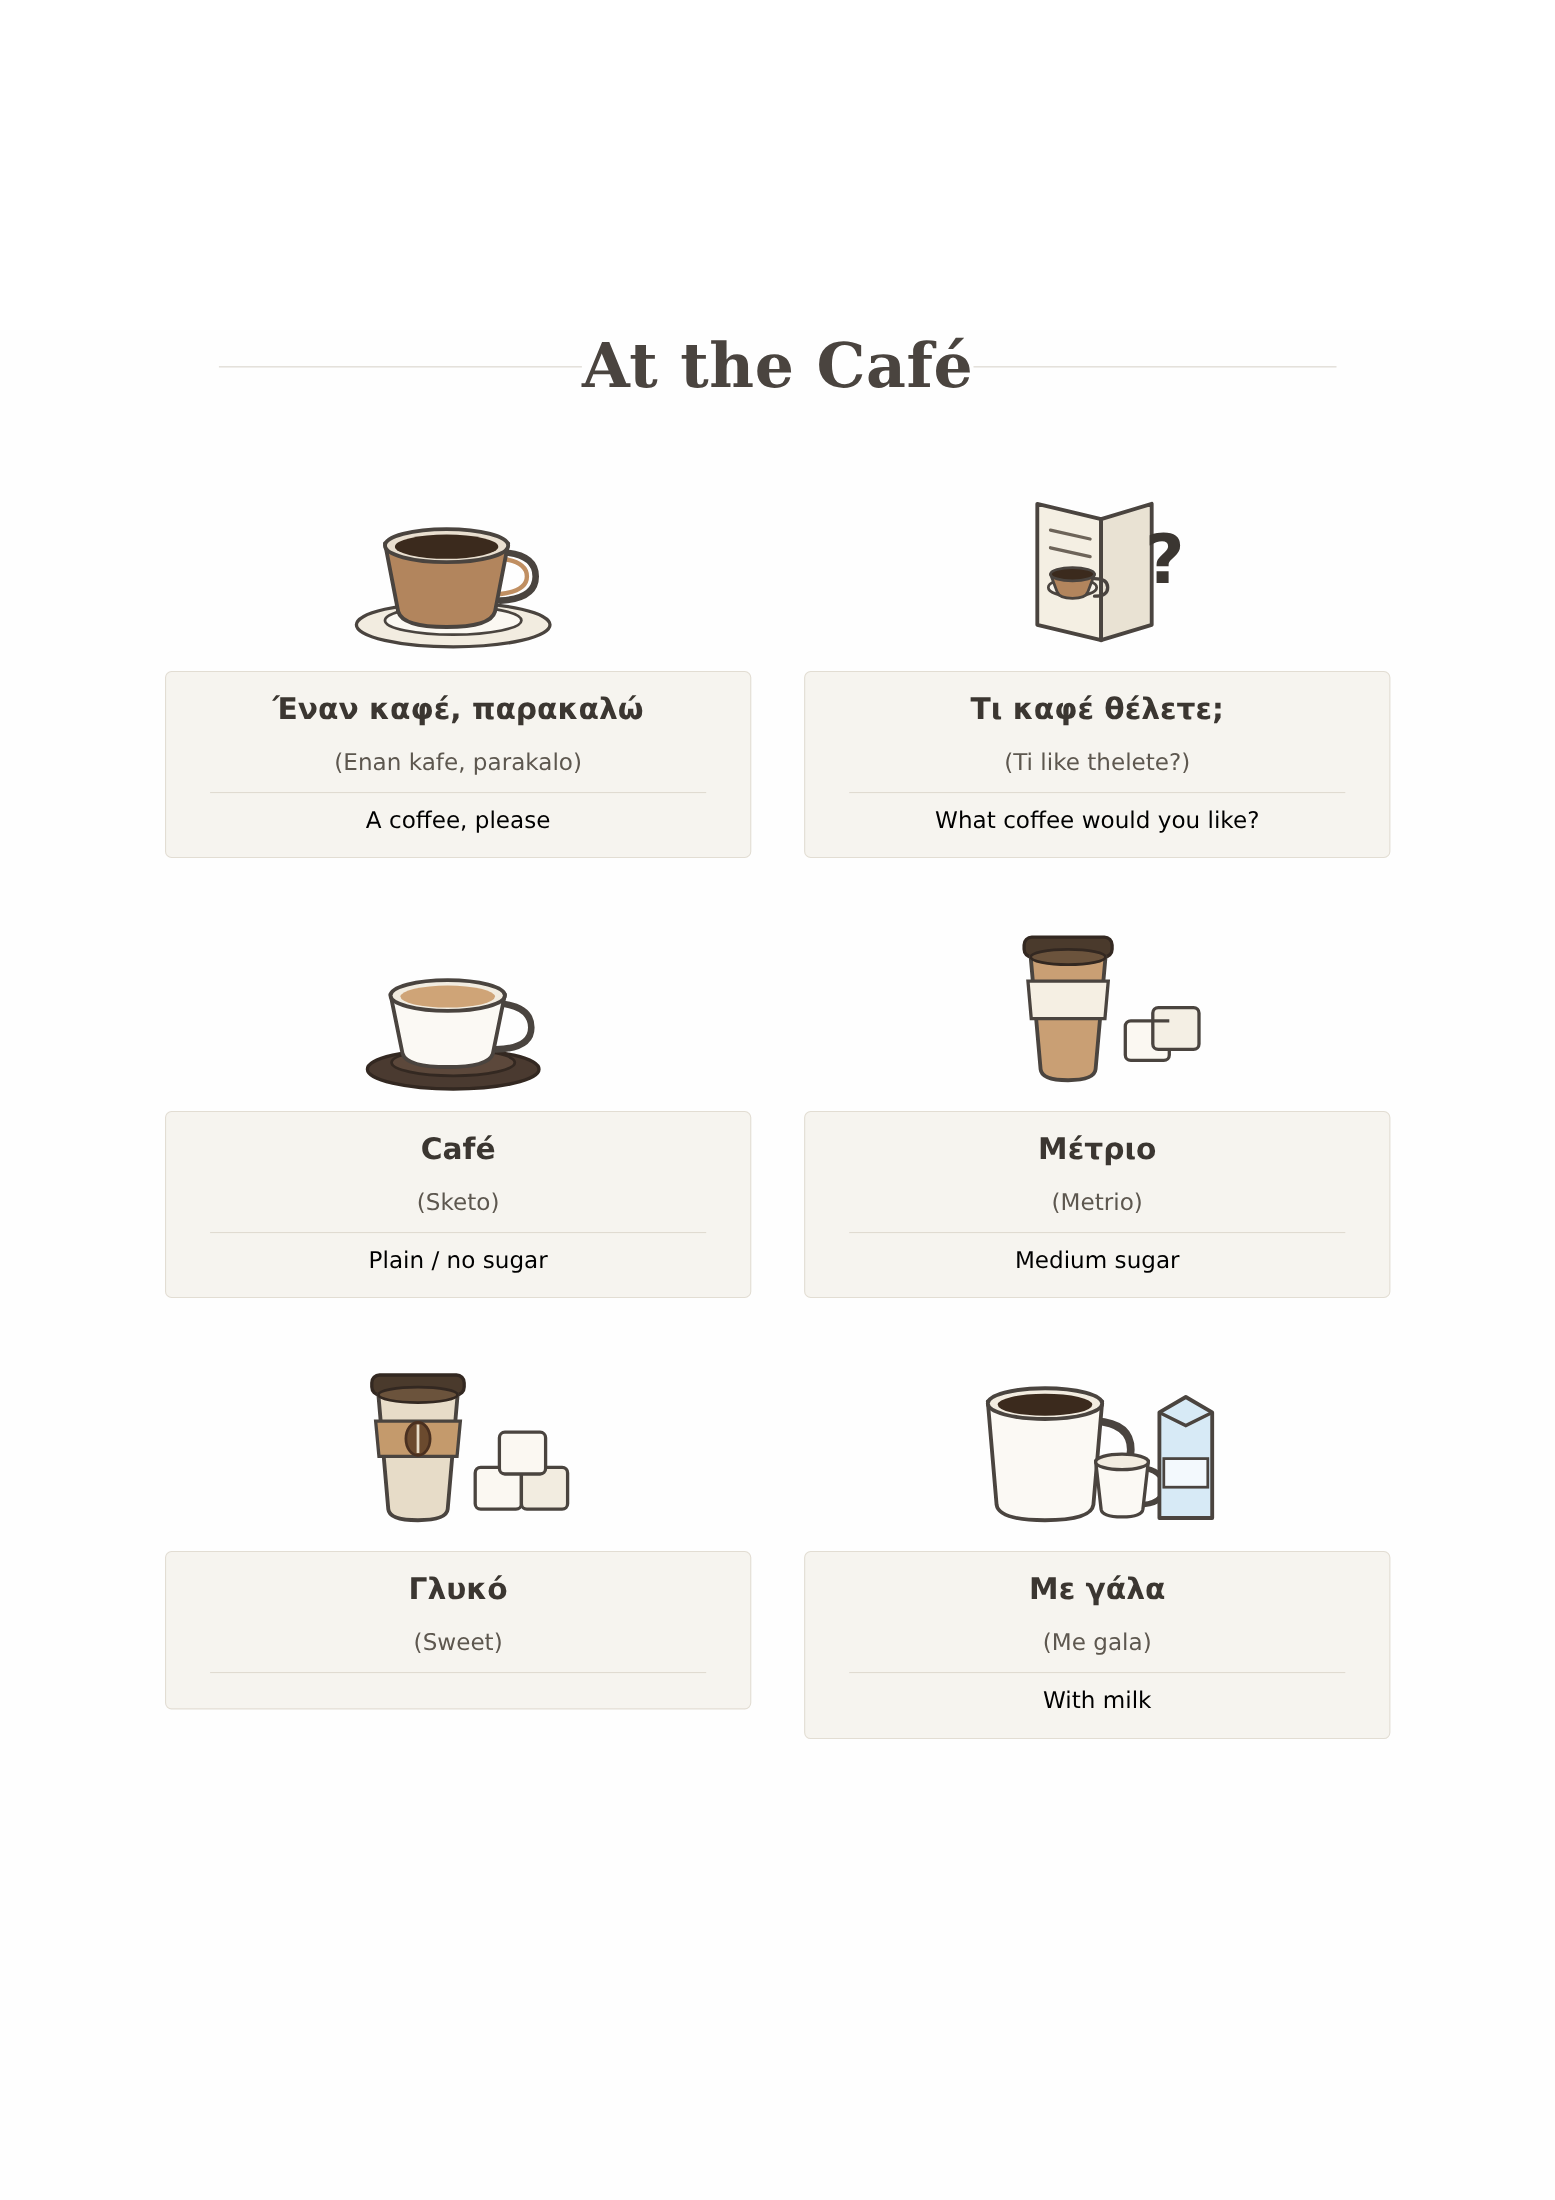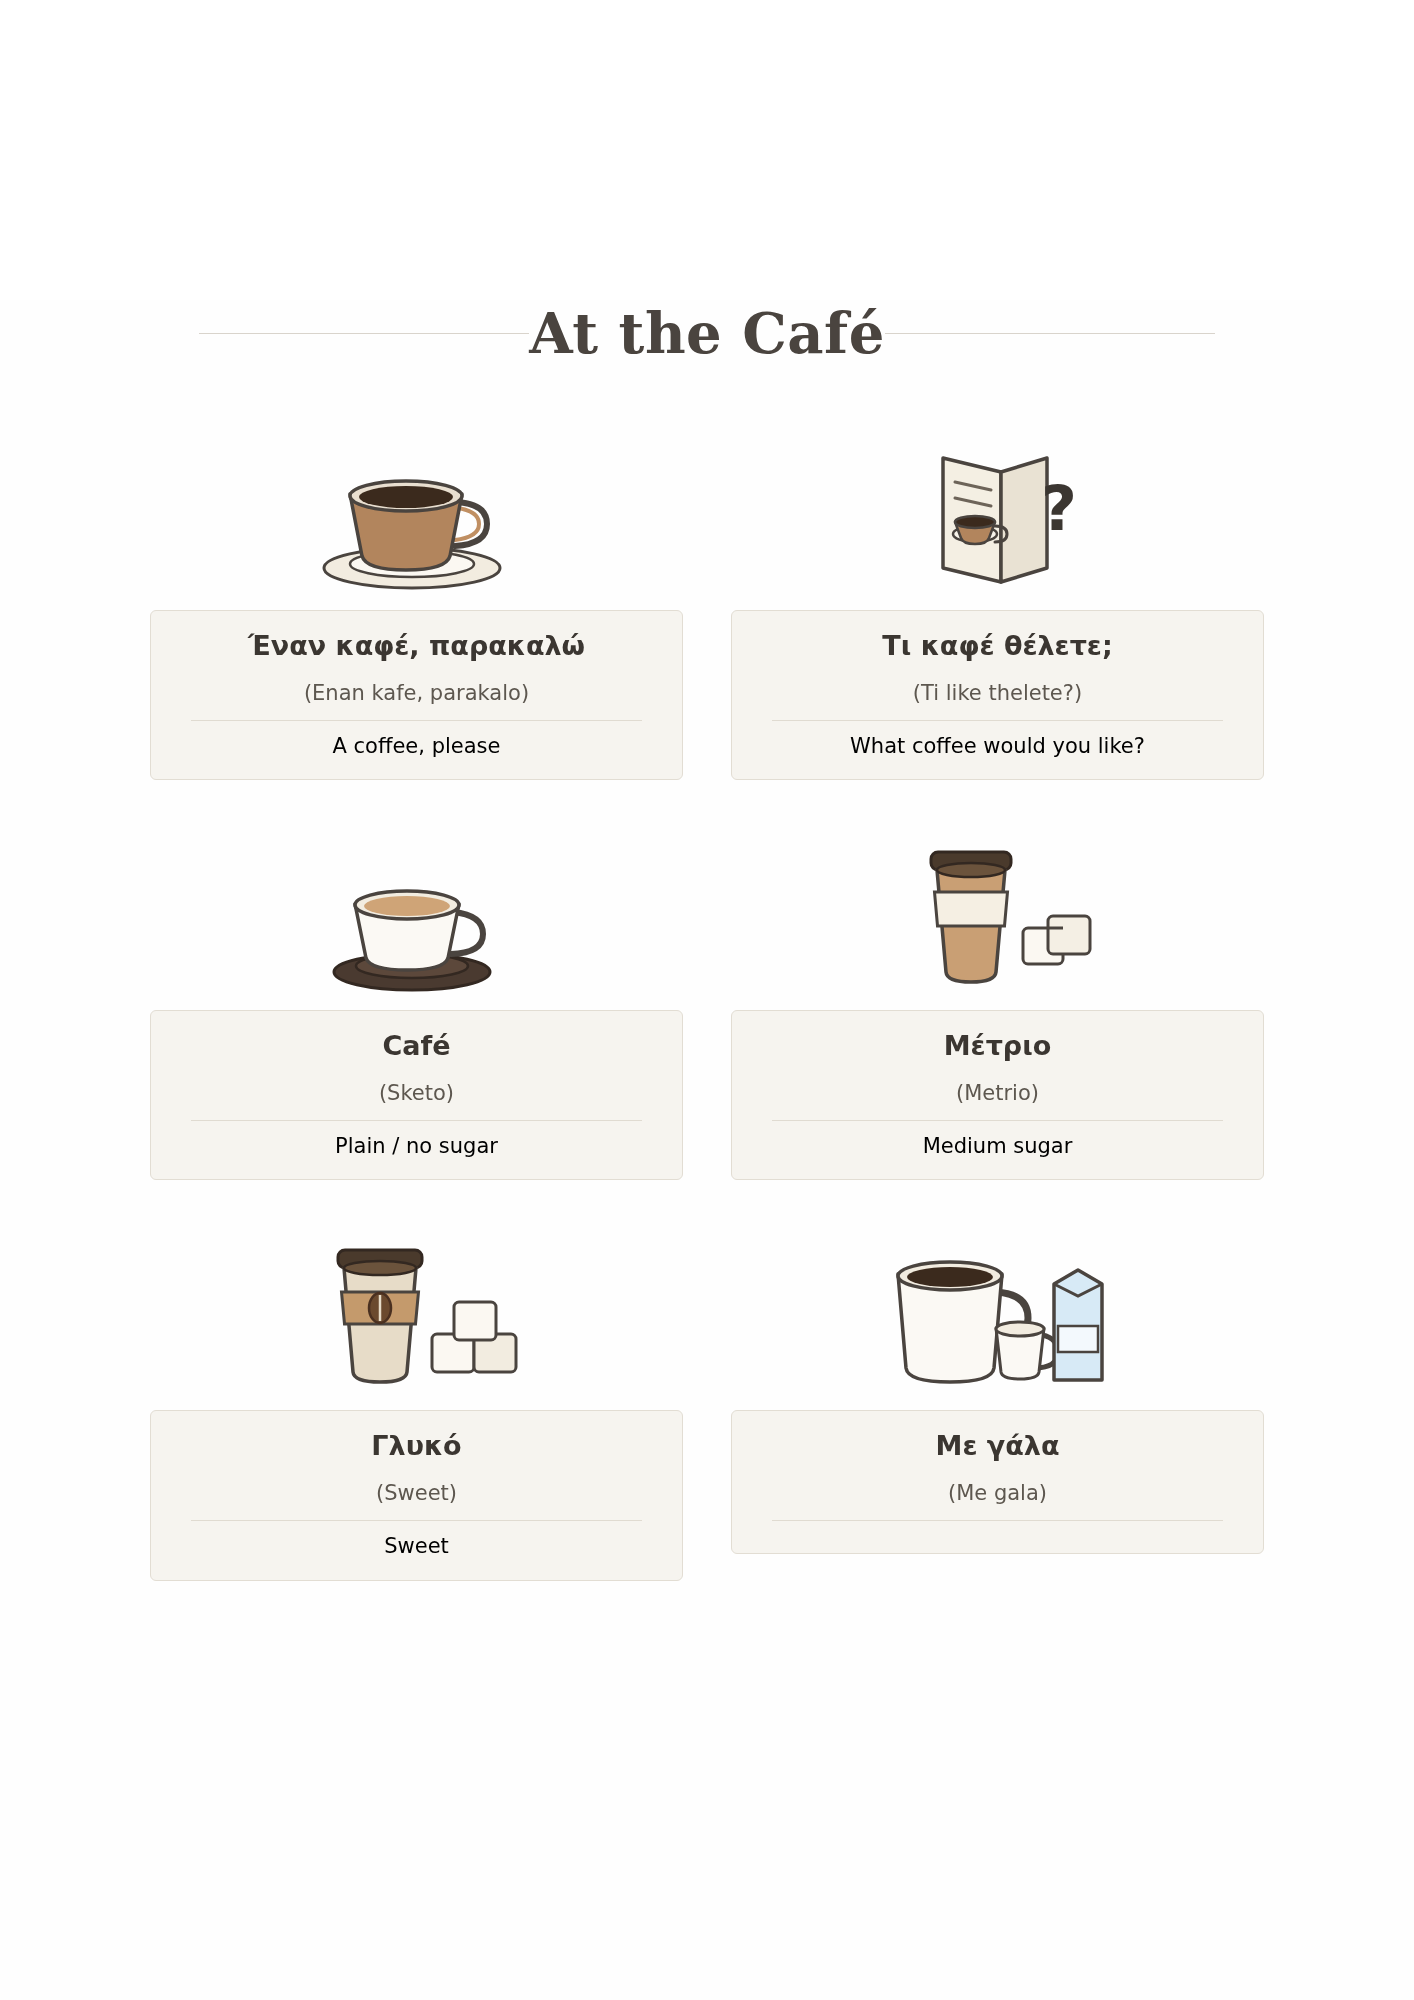--- a/index.html
+++ b/index.html
@@ -209,21 +209,20 @@
           <ellipse cx="78" cy="38" rx="36" ry="7" fill="#6b533c" stroke="#332821" stroke-width="2.5"></ellipse>
           <rect x="130" y="104" width="42" height="38" rx="5" fill="#fbf8f2" stroke="#4a443f" stroke-width="3"></rect>
           <rect x="172" y="104" width="42" height="38" rx="5" fill="#f2ece0" stroke="#4a443f" stroke-width="3"></rect>
           <rect x="152" y="72" width="42" height="38" rx="5" fill="#fbf8f2" stroke="#4a443f" stroke-width="3"></rect>
         </svg>
       </div>
       <div class="card">
         <div class="greek">Γλυκό</div>
         <div class="translit">(Sweet)</div>
         <div class="divider"></div>
-        <div class="english">Sweet</div>
       </div>
     </div>
 
     <div class="cell">
       <div class="art">
         <svg width="260" height="170" viewBox="0 0 260 170">
           <path d="M128 62 q32 2 32 26 t-34 26" fill="none" stroke="#4a443f" stroke-width="7" stroke-linecap="round"></path>
           <path d="M30 44 h104 l-8 94 q-2 14 -44 14 t-44 -14 z" fill="#fbf9f4" stroke="#4a443f" stroke-width="3.5" stroke-linejoin="round"></path>
           <ellipse cx="82" cy="46" rx="52" ry="14" fill="#f2ece0" stroke="#4a443f" stroke-width="3.5"></ellipse>
           <ellipse cx="82" cy="47" rx="43" ry="10" fill="#3b2a1d"></ellipse>
@@ -232,17 +231,18 @@
           <ellipse cx="152" cy="99" rx="24" ry="7" fill="#f2ece0" stroke="#4a443f" stroke-width="3"></ellipse>
           <path d="M186 54 l24 -14 24 14 v96 h-48 z" fill="#d7eaf6" stroke="#4a443f" stroke-width="3.5" stroke-linejoin="round"></path>
           <path d="M186 54 l24 12 24 -12" fill="none" stroke="#4a443f" stroke-width="3"></path>
           <rect x="190" y="96" width="40" height="26" fill="#f3f9fd" stroke="#4a443f" stroke-width="2.5"></rect>
         </svg>
       </div>
       <div class="card">
         <div class="greek">Με γάλα</div>
         <div class="translit">(Me gala)</div>
         <div class="divider"></div>
+        <div class="english">With milk</div>
       </div>
     </div>
 
   </div>
 </div>
 
 </body></html>

